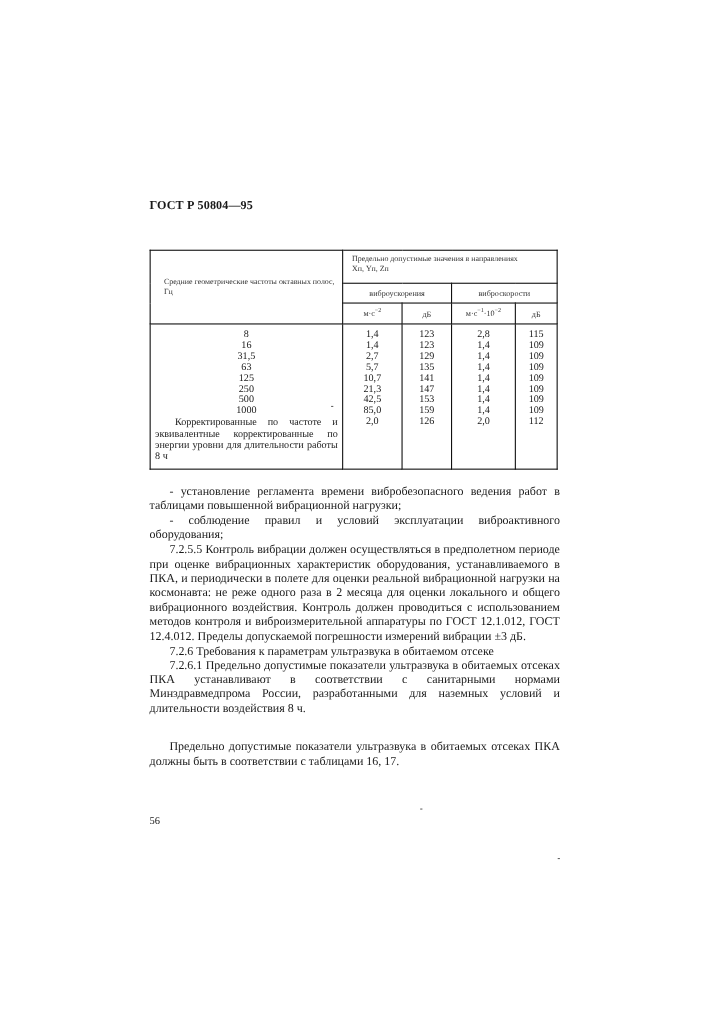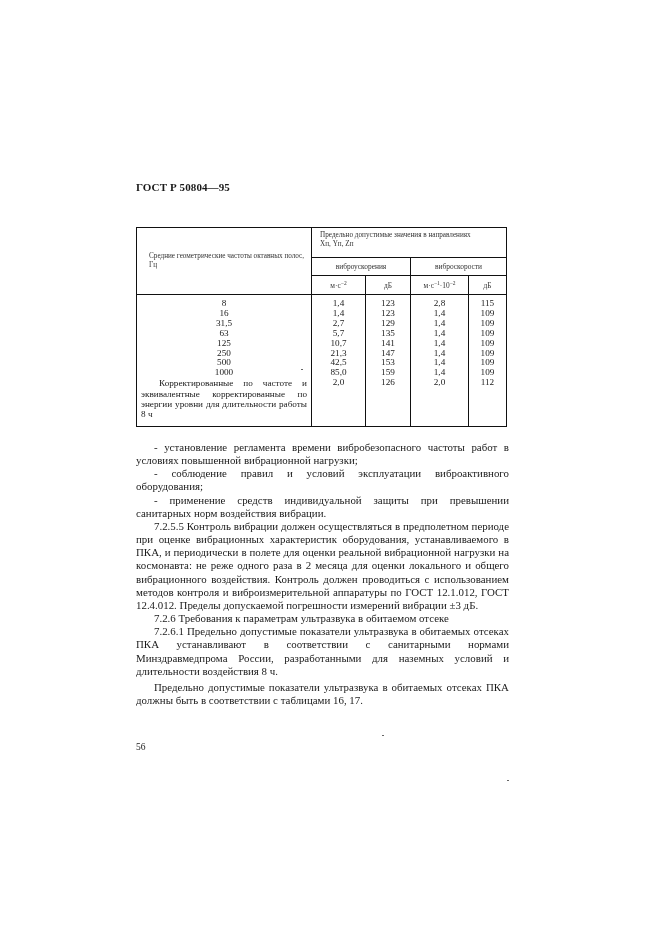--- a/index.html
+++ b/index.html
@@ -26,21 +26,21 @@
   .hdr-unit { height: 18px; text-align: center; vertical-align: middle !important; font-size: 7.4px; color: #333; }
   .hdr-unit sup { font-size: 5.5px; }
   .body-cell { font-size: 9.2px; line-height: 9.9px; padding-top: 4px !important; }
   .freq-col { text-align: center; }
   .num-col { text-align: center; }
   .corr-text { text-align: justify; padding: 0 4px 6px 4px !important; line-height: 10.4px; font-size: 9.2px; text-indent: 18px; }
   tr.last td { border-bottom: 1.2px solid #111; }
 
   .body-text { position: absolute; left: 136px; top: 424px; width: 373px; font-size: 10.9px; line-height: 13.15px; text-align: justify; }
   .body-text p { margin: 0; text-indent: 18px; }
-  .body-text p.gap { margin-top: 3px; font-family: Liberation Serif, serif; }
+  .body-text p.gap { margin-top: 21px; font-family: Liberation Serif, serif; }
   .body-text .it { }
   .page-num { position: absolute; left: 136px; top: 713px; font-size: 9.5px; margin-top: 12px; }
   .speck { position: absolute; width: 2px; height: 1px; background: #666; }
 </style>
 </head>
 <body>
 
 <div class="page">
 
   <div class="gost-header">ГОСТ Р 50804—95</div>
@@ -128,23 +128,22 @@
         <div>109</div>
         <div>109</div>
         <div>109</div>
         <div>112</div>
       </td>
     </tr>
   </tbody>
     </table>
 
   <div class="body-text">
-    <p>- установление регламента времени вибробезопасного частоты работ в условиях повышенной вибрационной нагрузки;</p>
+    <p>- установление регламента времени вибробезопасного ведения работ в таблицами повышенной вибрационной нагрузки;</p>
     <p>- соблюдение правил и условий эксплуатации виброактивного оборудования;</p>
-    <p>- применение средств индивидуальной защиты при превышении санитарных норм воздействия вибрации.</p>
     <p>7.2.5.5 Контроль вибрации должен осуществляться в предполетном периоде при оценке вибрационных характеристик оборудования, устанавливаемого в ПКА, и периодически в полете для оценки реальной вибрационной нагрузки на космонавта: не реже одного раза в 2 месяца для оценки локального и общего вибрационного воздействия. Контроль должен проводиться с использованием методов контроля и виброизмерительной аппаратуры по ГОСТ 12.1.012, ГОСТ 12.4.012. Пределы допускаемой погрешности измерений вибрации ±3 дБ.</p>
     <p><span>7.2.6</span> <span class="it">Требования к параметрам ультразвука в обитаемом отсеке</span></p>
     <p>7.2.6.1 Предельно допустимые показатели ультразвука в обитаемых отсеках ПКА устанавливают в соответствии с санитарными нормами Минздравмедпрома России, разработанными для наземных условий и длительности воздействия 8 ч.</p>
     <p class="gap">Предельно допустимые показатели ультразвука в обитаемых отсеках ПКА должны быть в соответствии с таблицами 16, 17.</p>
   </div>
 
   <div class="page-num">56</div>
 
   <div class="speck" style="left:382px; top:718px;"></div>
   <div class="speck" style="left:507px; top:763px;"></div>

